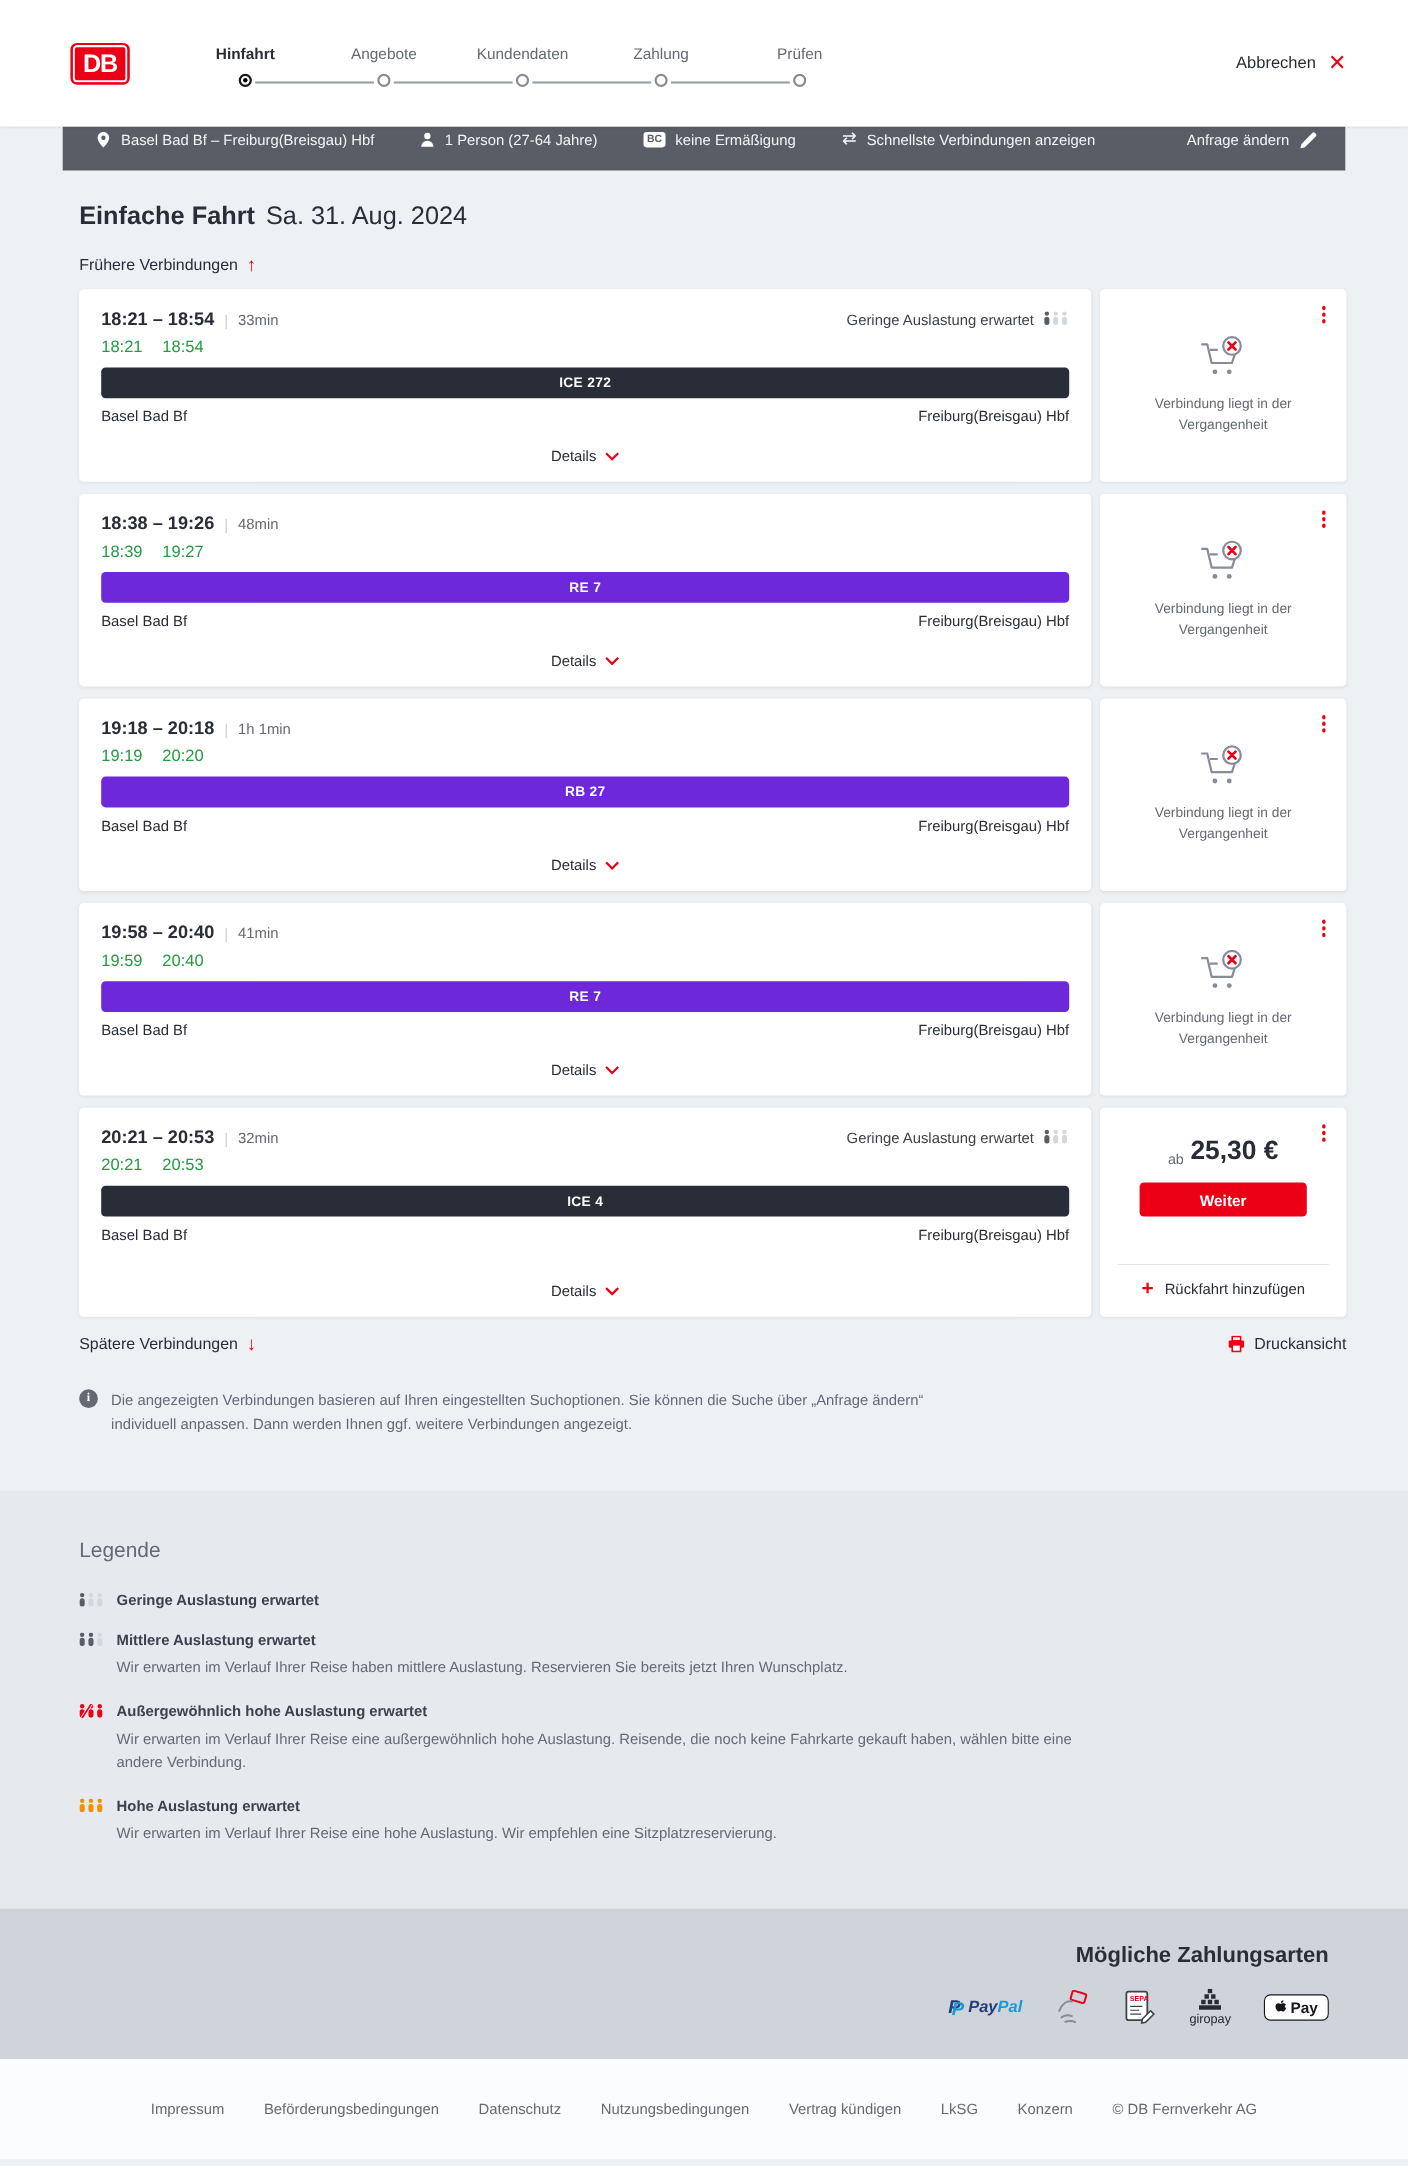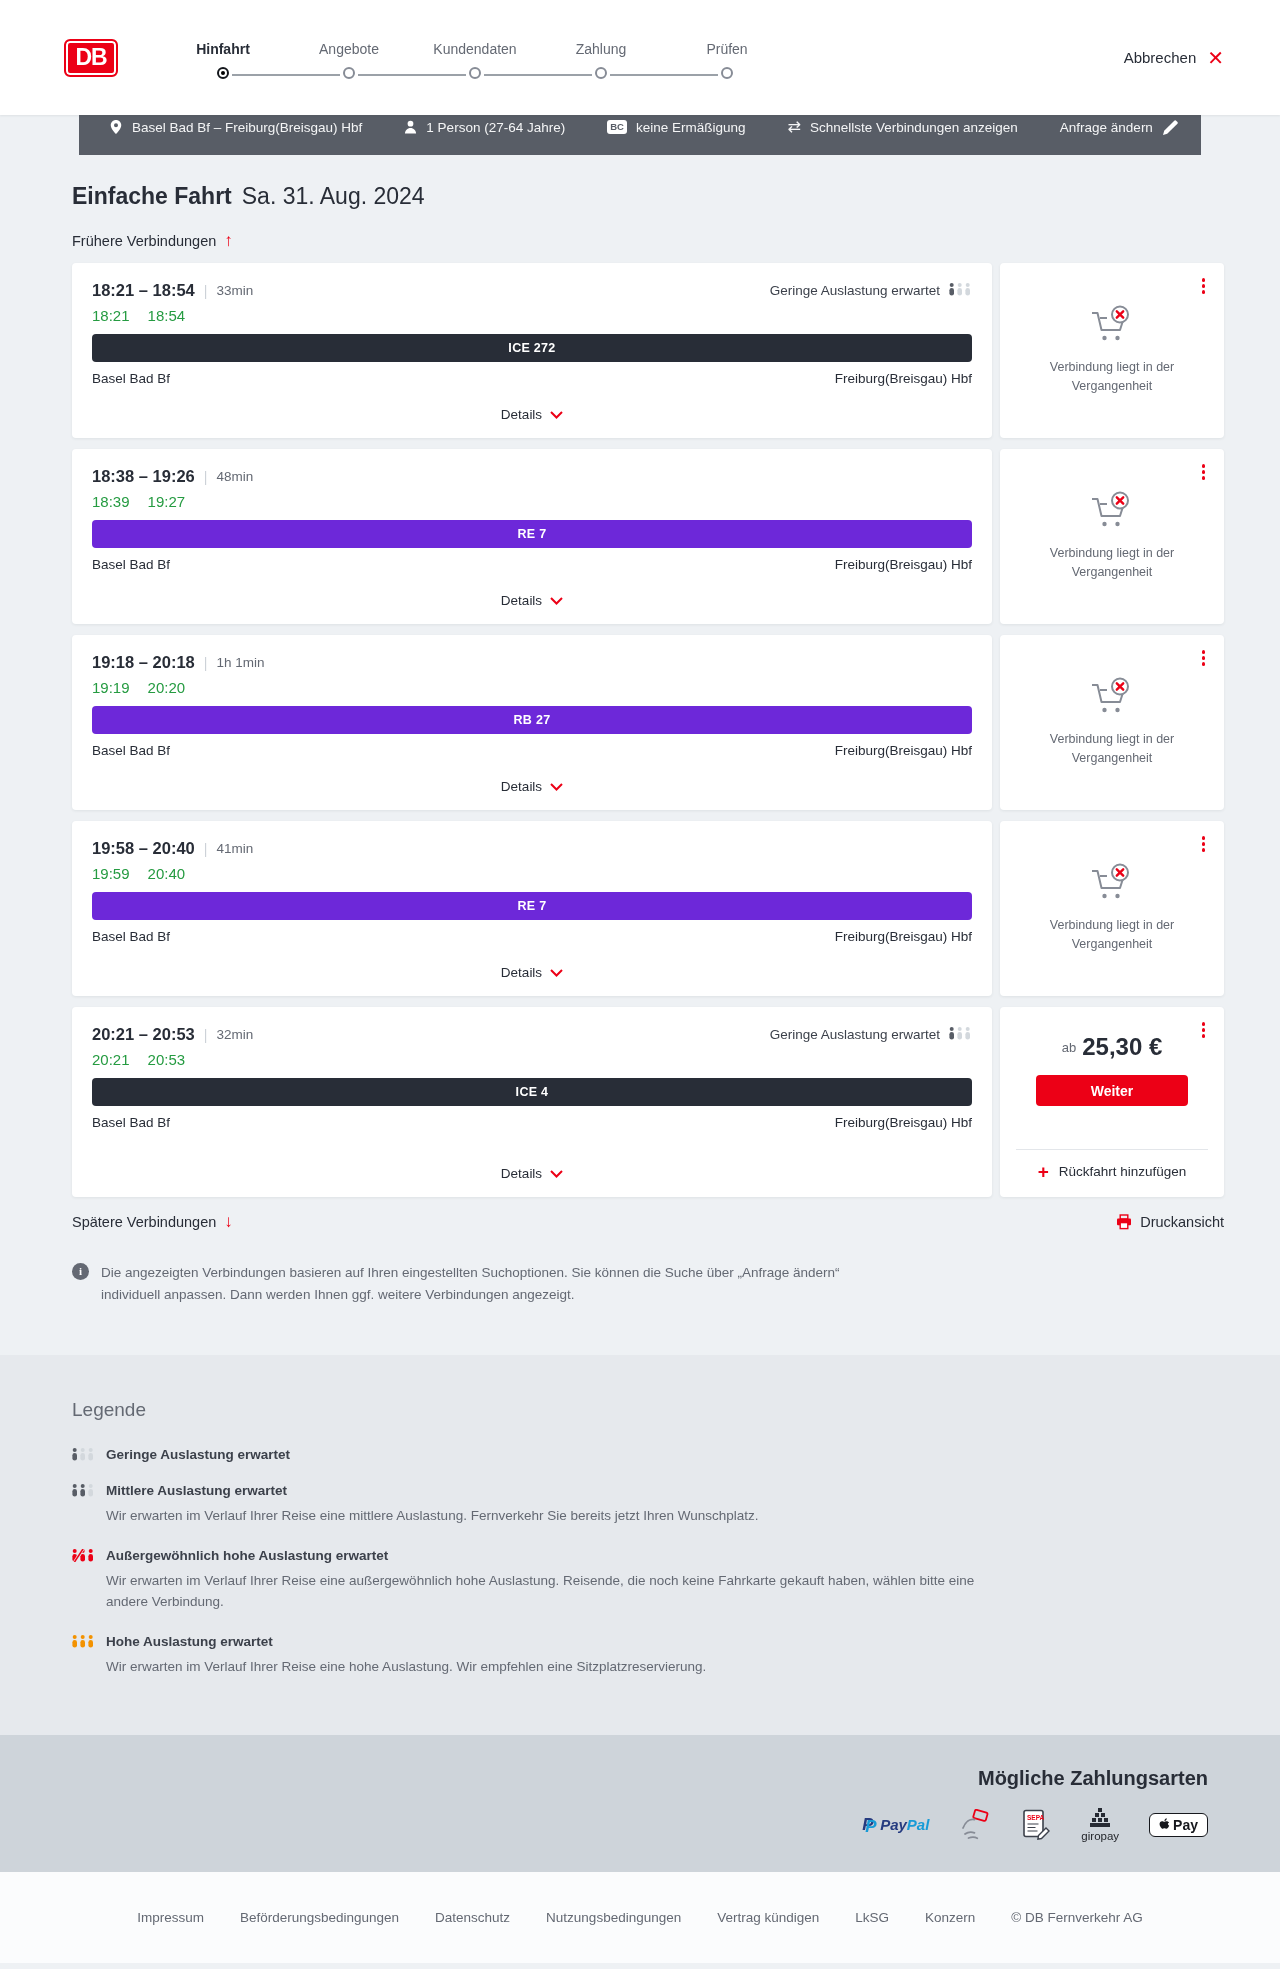--- a/index.html
+++ b/index.html
@@ -34,21 +34,21 @@
   .step.active .dot::after { content:""; position:absolute; inset:2px; background:#000; border-radius:50%; }
   .step:not(:last-child)::after {
     content:""; position:absolute; top:33px; left:calc(50% + 9px);
     width:calc(100% - 18px); height:2px; background:#9ba1a8;
   }
   .cancel { margin-left:auto; display:flex; align-items:center; gap:11px; font-size:15px; color:#282d37; cursor:pointer; }
   .cancel .x { color:#ec0016; font-size:20px; font-weight:bold; line-height:1; }
 
   
   .searchbar {
-    margin:0 79px; height:40px; background:#585d66; color:#f4f5f6;
+    margin:0 57px; height:40px; background:#585d66; color:#f4f5f6;
     display:flex; align-items:center; gap:42px; padding:0 26px 16px 30px; font-size:13.5px;
   }
   .sb-item { display:flex; align-items:center; gap:9px; white-space:nowrap; }
   .sb-edit { margin-left:auto; cursor:pointer; gap:10px; }
   .bc-badge {
     background:#fff; color:#585d66; font-size:9.5px; font-weight:bold;
     border-radius:3px; padding:2px 3px; line-height:1;
   }
   .arrows-glyph { font-size:16px; line-height:1; }
 
@@ -91,21 +91,21 @@
     background:#fff; border-radius:4px; width:224px; position:relative;
     box-shadow:0 1px 3px rgba(40,45,55,.08); display:flex; flex-direction:column;
   }
   .kebab { position:absolute; top:12px; right:16px; display:flex; flex-direction:column; gap:2.5px; padding:3px; cursor:pointer; }
   .kebab i { width:3.5px; height:3.5px; border-radius:50%; background:#ec0016; }
   .side-past {
     flex:1; display:flex; flex-direction:column; align-items:center; justify-content:center;
     gap:13px; padding:12px 26px; text-align:center; color:#646973; font-size:12.5px; line-height:1.5;
   }
   .side-price { flex:1; display:flex; flex-direction:column; padding:26px 16px 12px; }
-  .price-line { text-align:center; display:flex; align-items:center; justify-content:center; gap:6px; }
+  .price-line { text-align:center; display:flex; align-items:flex-end; justify-content:center; gap:6px; }
   .price-prefix { color:#646973; font-size:13px; }
   .price-value { font-size:24px; font-weight:bold; color:#282d37; }
   .weiter-btn {
     margin:14px 20px 0; height:31px; background:#ec0016; color:#fff; border:none;
     border-radius:4px; font-weight:bold; font-size:14px; cursor:pointer;
     font-family:inherit;
   }
   .add-return {
     margin-top:auto; border-top:1px solid #e3e6ea; padding:12px 0 4px;
     display:flex; align-items:center; justify-content:center; gap:10px;
@@ -523,21 +523,21 @@
               <circle cx="2.7" cy="2.1" r="2" fill="#585d66"></circle>
               <rect x="0.4" y="4.9" width="4.6" height="7.6" rx="2.3" fill="#585d66"></rect>
               <circle cx="10.7" cy="2.1" r="2" fill="#585d66"></circle>
               <rect x="8.4" y="4.9" width="4.6" height="7.6" rx="2.3" fill="#585d66"></rect>
               <circle cx="18.7" cy="2.1" r="2" fill="#d3d8dd"></circle>
               <rect x="16.4" y="4.9" width="4.6" height="7.6" rx="2.3" fill="#d3d8dd"></rect>
             </svg>
           </span>
           <span>Mittlere Auslastung erwartet</span>
         </div>
-        <div class="legend-desc">Wir erwarten im Verlauf Ihrer Reise eine mittlere Auslastung. Fernverkehr Sie bereits jetzt Ihren Wunschplatz.</div>
+        <div class="legend-desc">Wir erwarten im Verlauf Ihrer Reise haben mittlere Auslastung. Reservieren Sie bereits jetzt Ihren Wunschplatz.</div>
       </div>
       <div class="legend-item">
         <div class="legend-head">
           <span class="licon">
             <svg width="23" height="13" viewBox="0 0 23 13">
               <circle cx="2.7" cy="2.1" r="2" fill="#ec0016"></circle>
               <rect x="0.4" y="4.9" width="4.6" height="7.6" rx="2.3" fill="#ec0016"></rect>
               <circle cx="10.7" cy="2.1" r="2" fill="#ec0016"></circle>
               <rect x="8.4" y="4.9" width="4.6" height="7.6" rx="2.3" fill="#ec0016"></rect>
               <circle cx="18.7" cy="2.1" r="2" fill="#ec0016"></circle>

